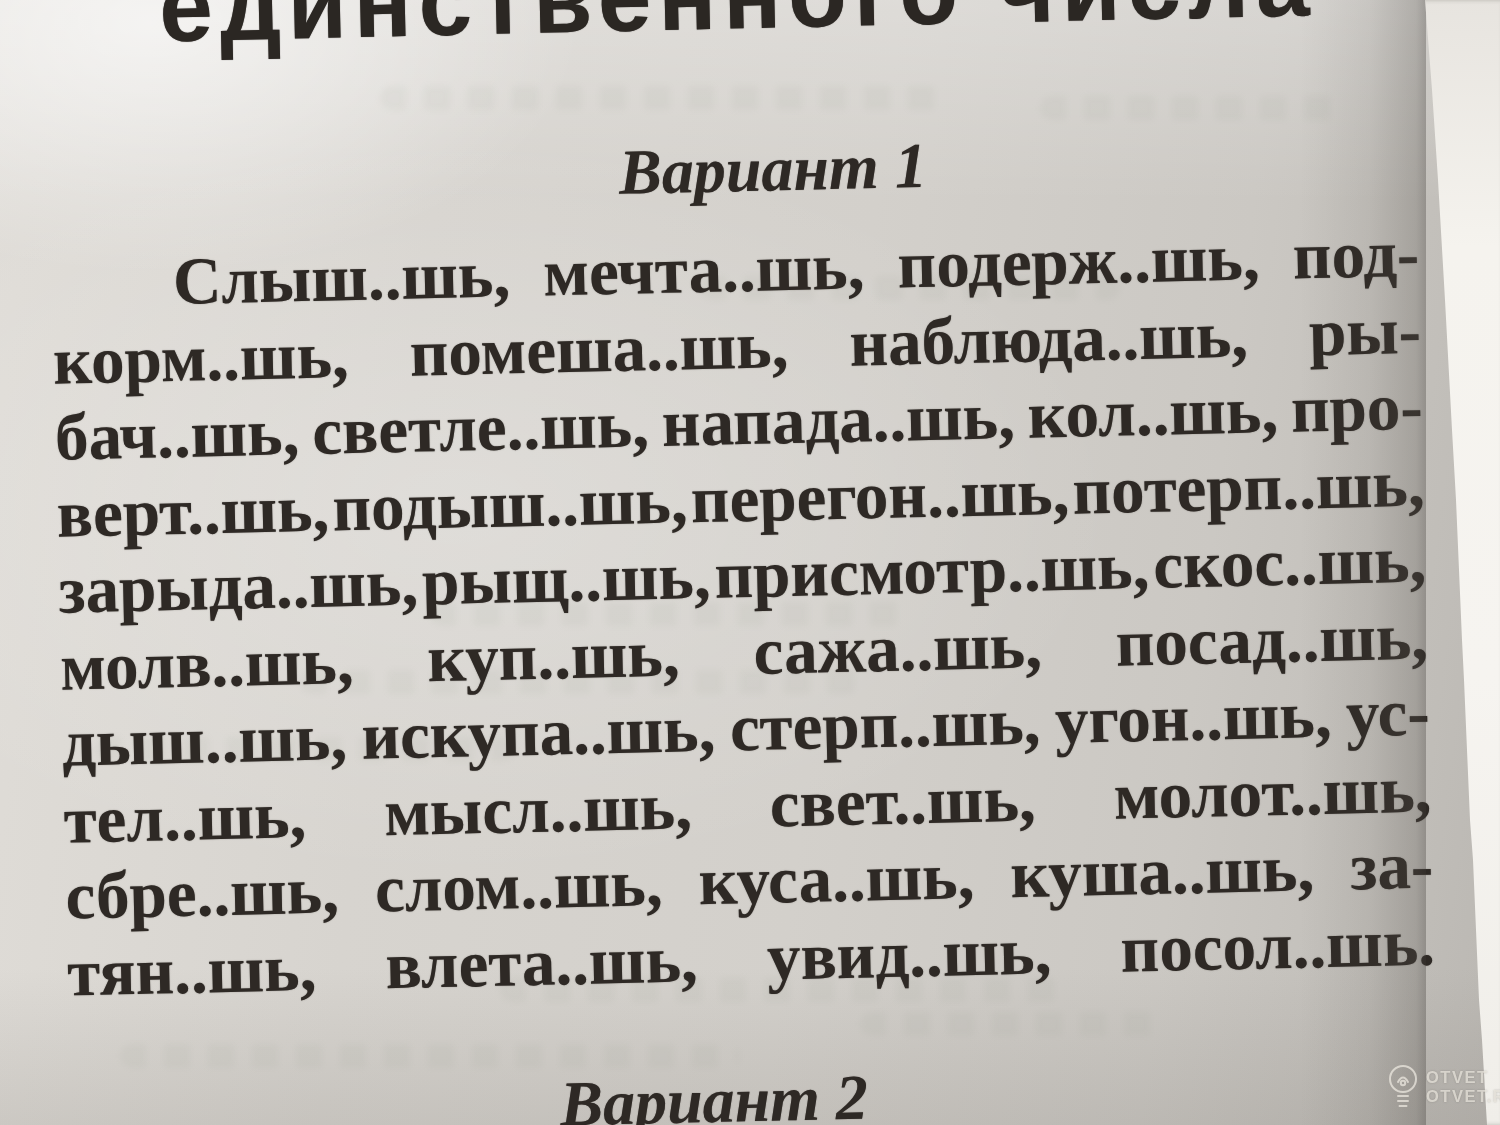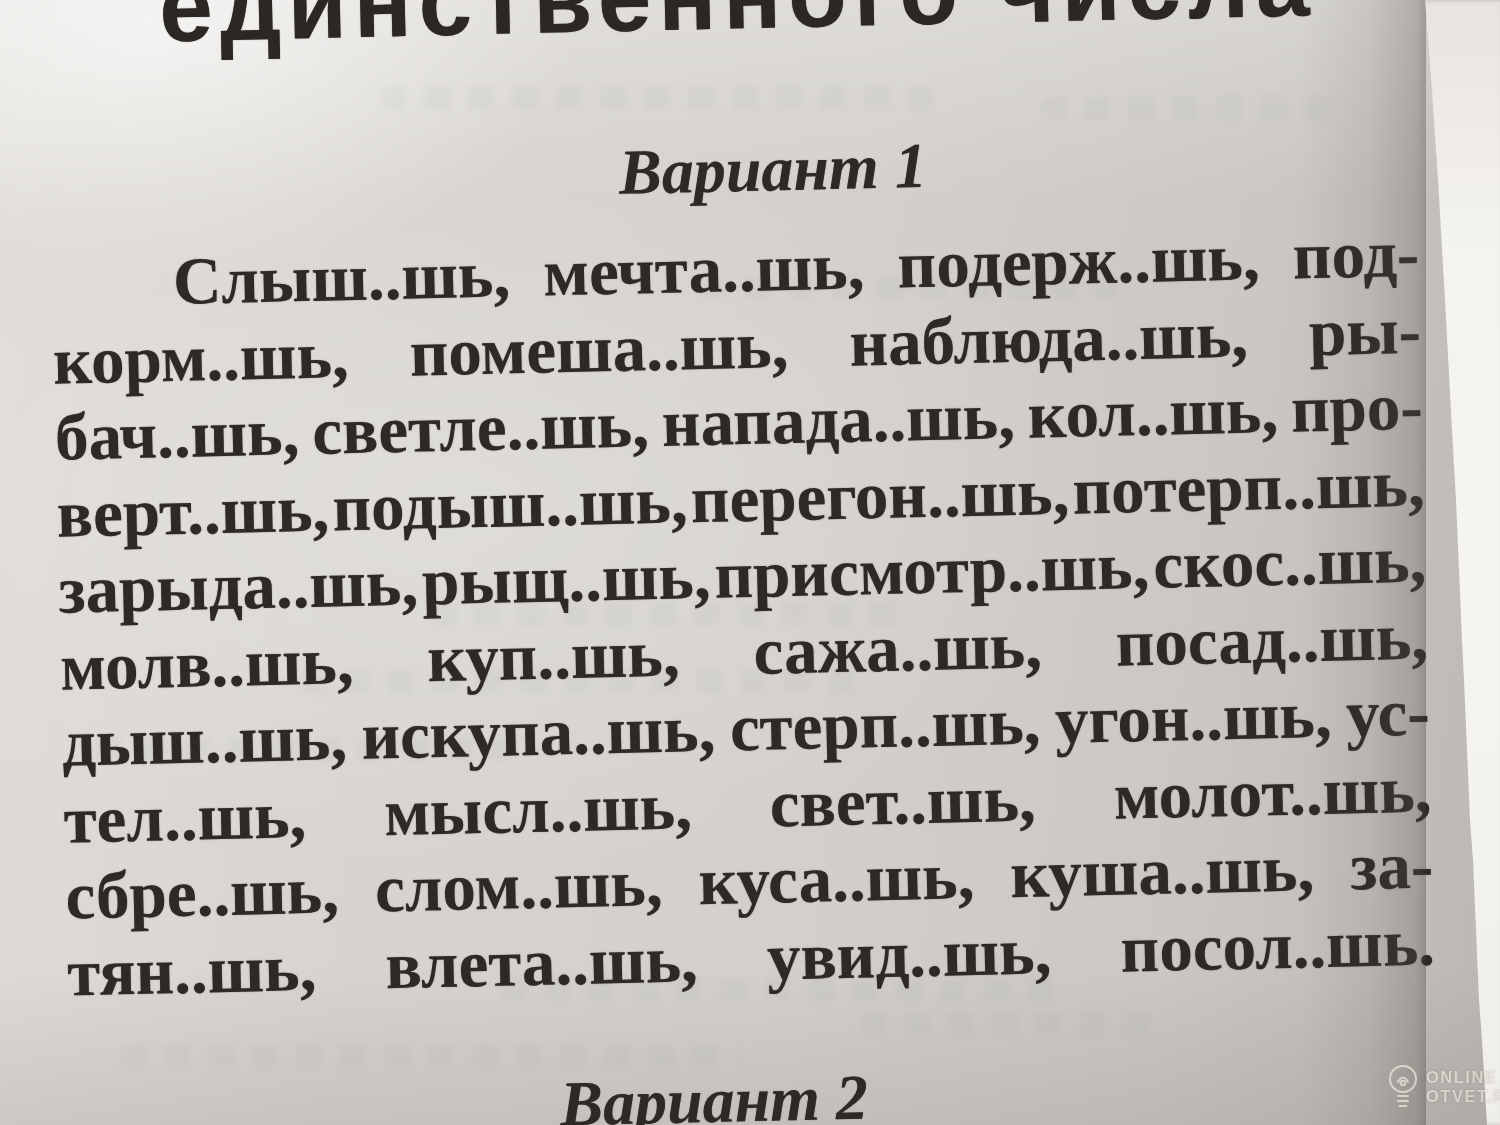--- a/index.html
+++ b/index.html
@@ -126,17 +126,17 @@
   <div class="watermark">
     <span>
       <svg width="38" height="50" viewBox="0 0 38 50" fill="none" stroke="rgba(238,234,226,0.72)" stroke-width="2" stroke-linecap="round">
         <circle cx="19" cy="17" r="13"></circle>
         <path d="M14 20 q5 -9 10 0"></path>
         <circle cx="19" cy="21" r="2.2"></circle>
         <path d="M14 34 h10 M14 39 h10 M15.5 44 h7"></path>
       </svg>
     </span>
     <span class="wm-text">
-      <span>ONLINE</span><br>
+      <span>OTVET</span><br>
       <span>OTVET.RU</span>
     </span>
   </div>
 </div>
 
 </body></html>

